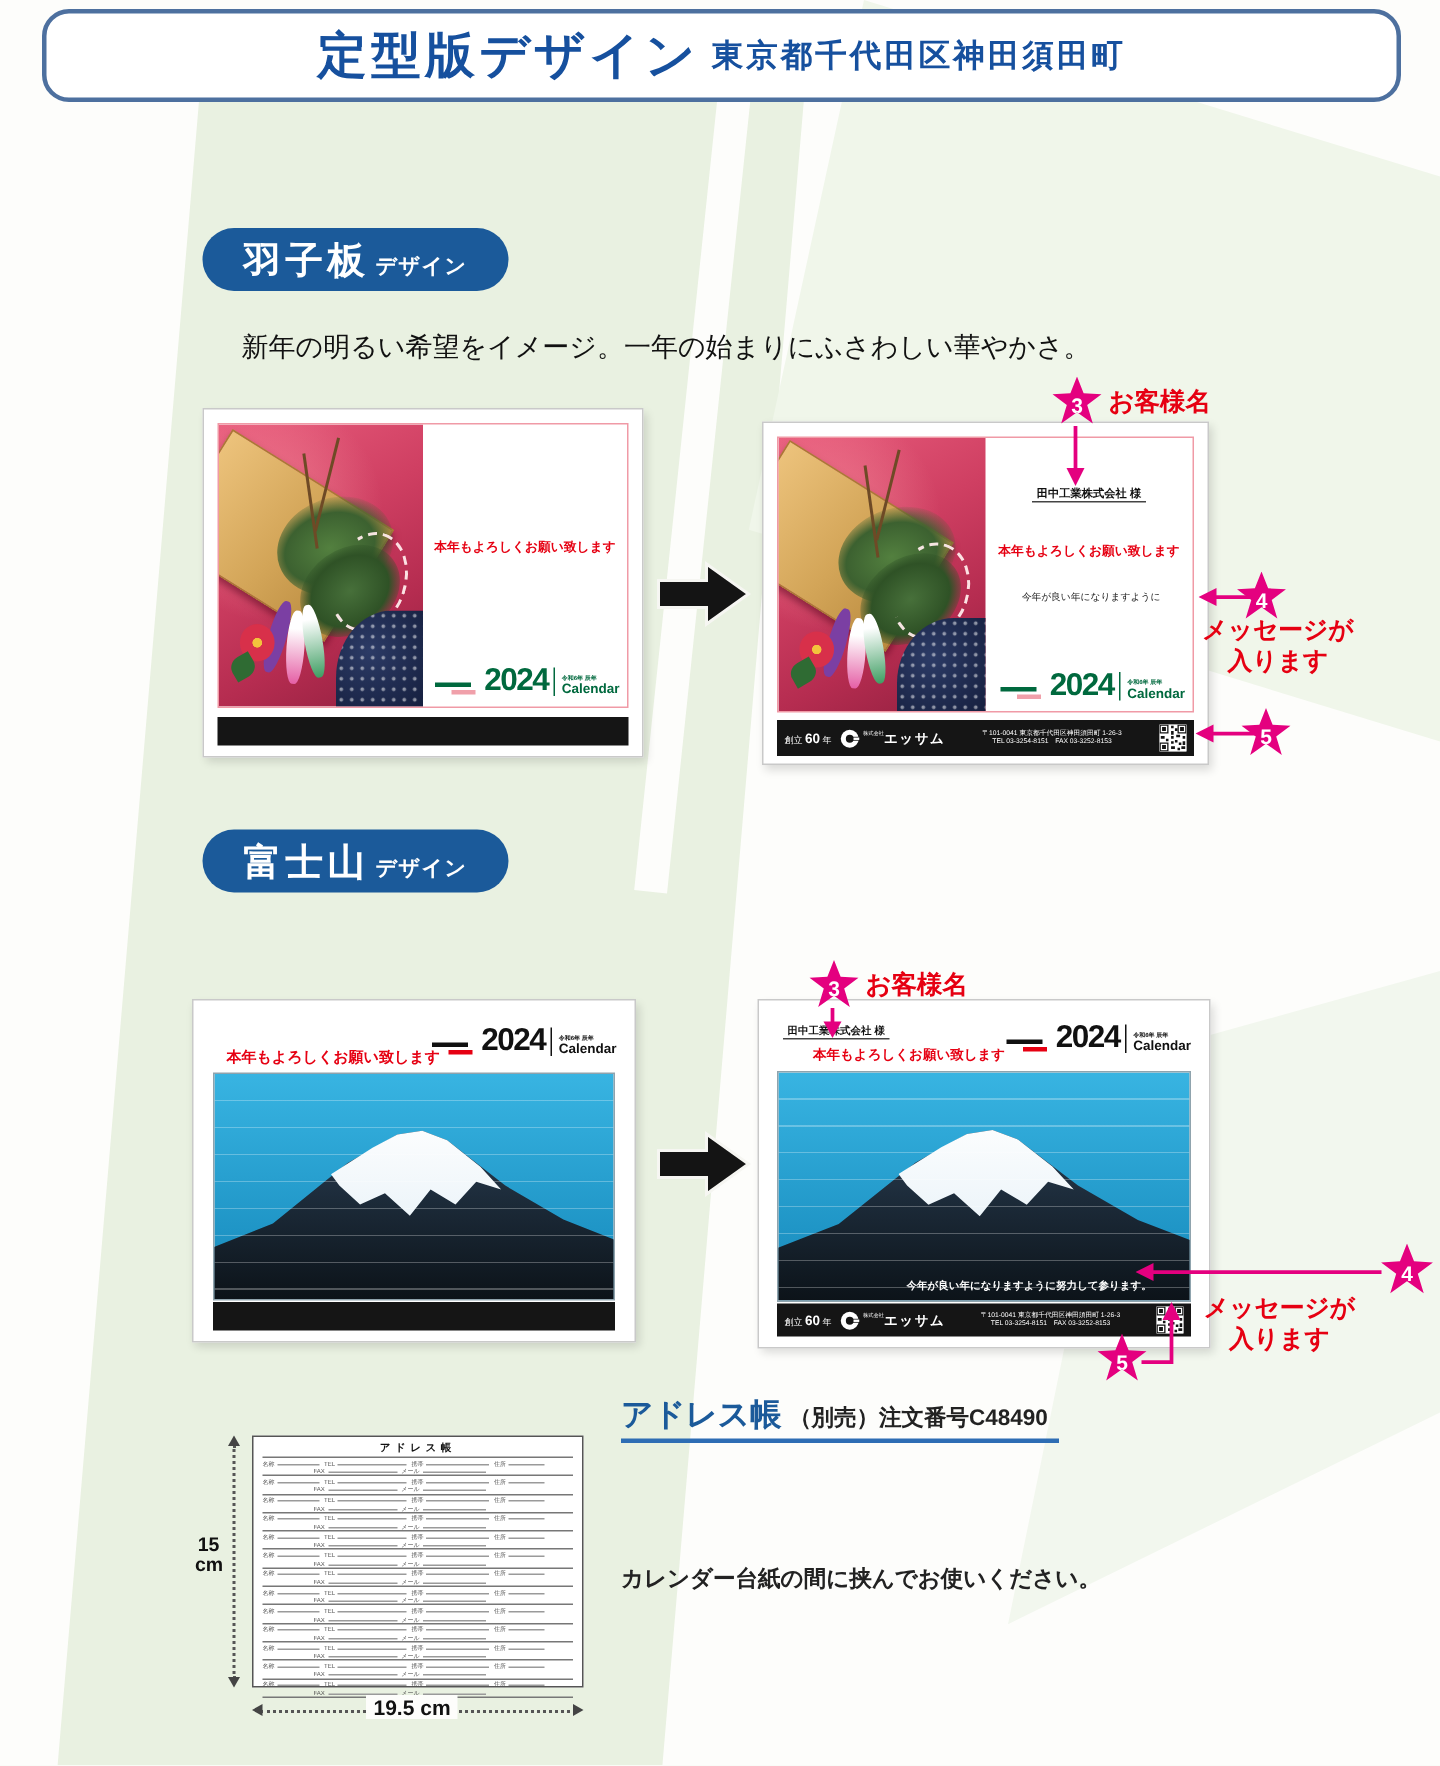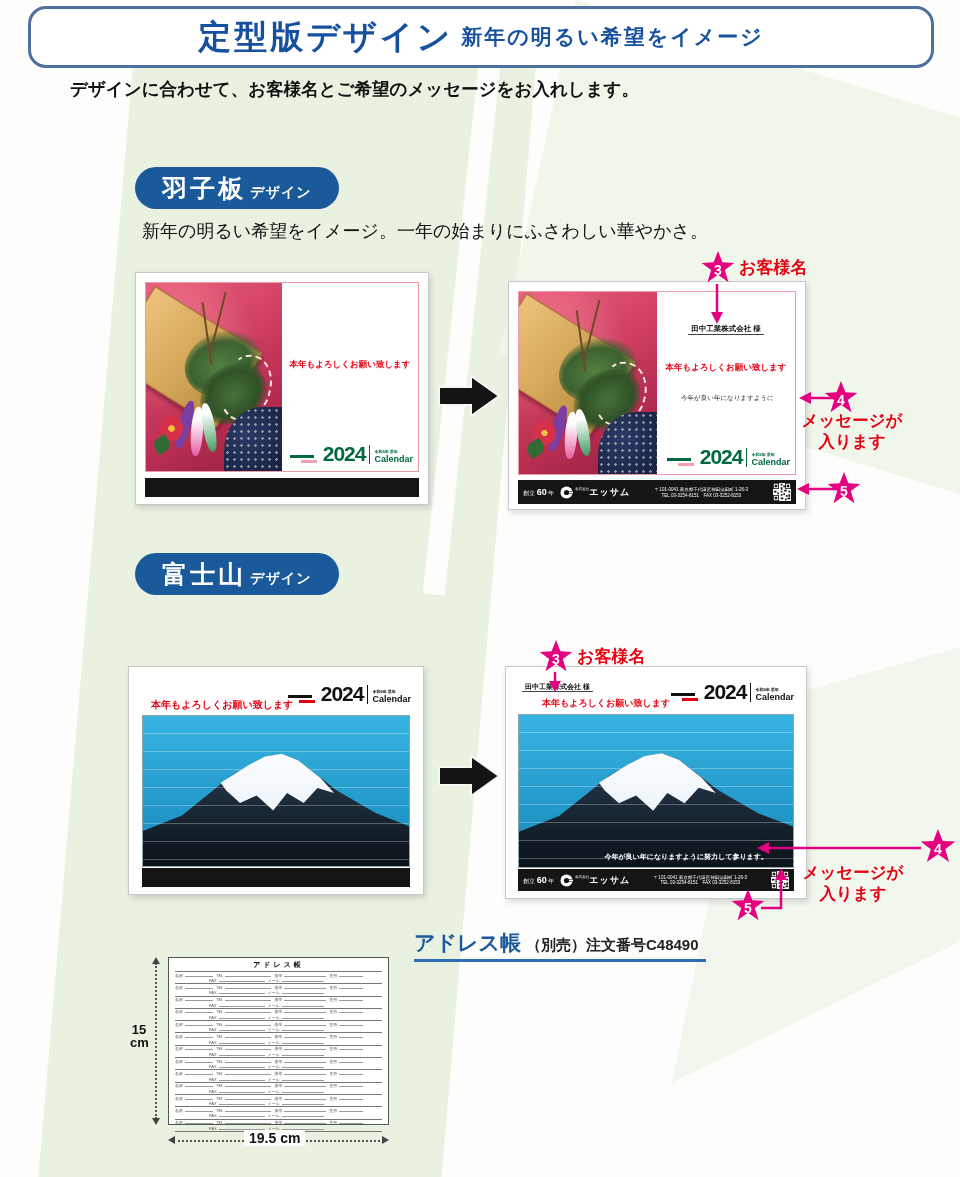--- a/index.html
+++ b/index.html
@@ -25,24 +25,24 @@
 
   
   .intro{position:absolute;left:70px;top:76px;font-family:"Liberation Serif",serif;
          font-size:17.5px;font-weight:600;line-height:27px}
 
   
   .badge{position:absolute;width:204px;height:42px;background:#1b5a9a;border-radius:21px;color:#fff;
          display:flex;align-items:center;justify-content:center;gap:4px}
   .bmain{font-size:25px;font-weight:800;letter-spacing:3px}
   .bsub{font-size:14px;font-weight:700;padding-top:9px;letter-spacing:1px}
-  #badge-hagoita{left:135px;top:167px}
+  #badge-hagoita{left:135px;top:152px}
   #badge-fuji{left:135px;top:553px}
   .section-desc{position:absolute;font-family:"Liberation Serif",serif;font-size:18px}
-  #desc-hagoita{left:142px;top:219px}
+  #desc-hagoita{left:161px;top:219px}
   #desc-fuji{left:150px;top:608px}
 
   
   .card{position:absolute;background:#fff;border:1px solid #c9c9c9;box-shadow:2px 3px 6px rgba(0,0,0,.14)}
   #card-hb{left:135px;top:272px;width:292px;height:231px}
   #card-ha{left:508px;top:281px;width:296px;height:227px}
   #card-fb{left:128px;top:666px;width:294px;height:227px}
   #card-fa{left:505px;top:666px;width:300px;height:231px}
   .hframe{position:absolute;left:9px;top:9px;right:9px;border:1px solid #f09aa6;display:flex;overflow:hidden}
   #card-hb .hframe{height:188px}
@@ -205,25 +205,24 @@
 <div class="page">
 
   <div class="bg bg-a"></div>
   <div class="bg bg-b"></div>
   <div class="bg bg-c"></div>
   <div class="stripe stripe1"></div>
   <div class="stripe stripe2"></div>
 
   <div class="banner">
     <span class="b-big">定型版デザイン</span>
-    <span class="b-small">新年の明るい希望をイメージ</span>
+    <span class="b-small">東京都千代田区神田須田町</span>
   </div>
 
   <div class="intro">
-    <div>デザインに合わせて、お客様名とご希望のメッセージをお入れします。</div>
   </div>
 
   <div class="badge" id="badge-hagoita">
     <span class="bmain">羽子板</span>
     <span class="bsub">デザイン</span>
   </div>
   <div class="section-desc" id="desc-hagoita">新年の明るい希望をイメージ。一年の始まりにふさわしい華やかさ。</div>
 
   <div class="card" id="card-hb">
     <div class="hframe">
@@ -456,20 +455,21 @@
   <svg class="pink-arrow" id="arr5f" width="36" height="46">
     <polyline points="6,42 26,42 26,12" fill="none" stroke="#e4007f" stroke-width="2.5"></polyline>
     <polygon points="26,2 20,14 32,14" fill="#e4007f"></polygon>
   </svg>
 
   <div class="ab-head">
     <span class="ab-title">アドレス帳</span>
     <span class="ab-note">（別売）注文番号C48490</span>
   </div>
   <div class="ab-rule"></div>
+  <div class="ab-line" id="ab-l3">カレンダー台紙の間に挟んでお使いください。</div>
 
   <div class="sheet">
     <div class="sheet-title">アドレス帳</div>
     <div>
         <div class="ab-row">
           <div class="abl">
             <span>名称</span>
             <i class="u" style="width: 28px;"></i>
             <span>TEL</span>
             <i class="u" style="width: 46px;"></i>

